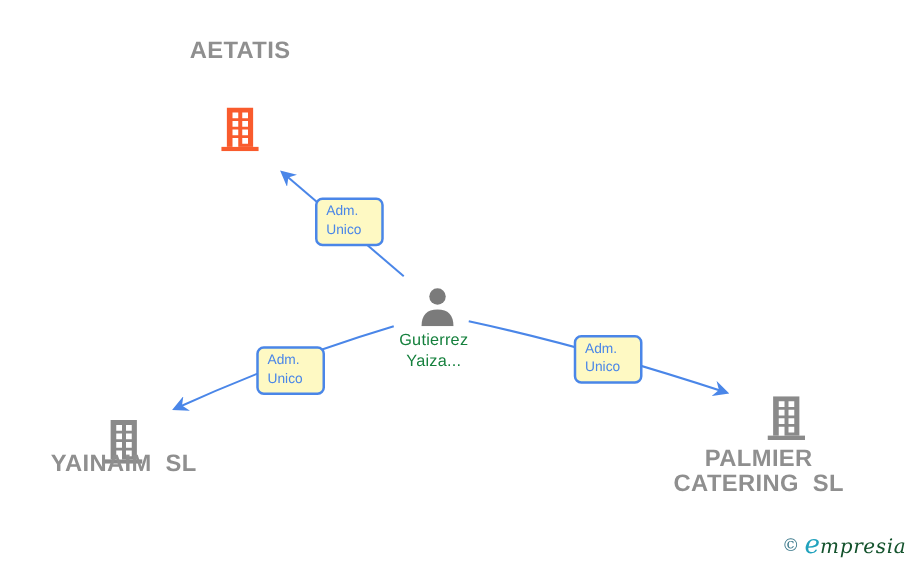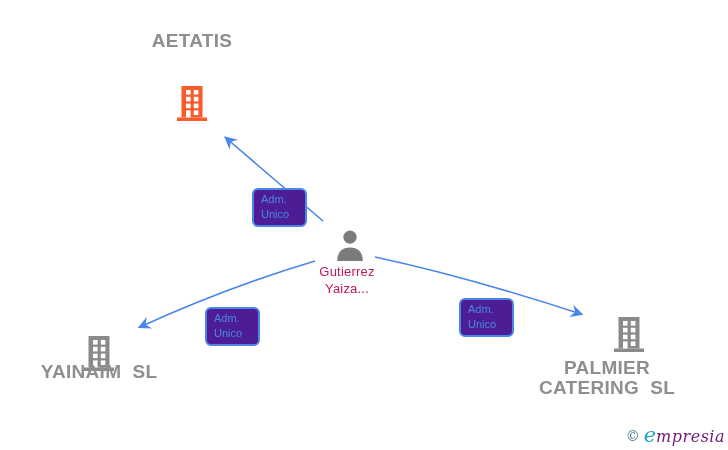--- a/index.html
+++ b/index.html
@@ -5,56 +5,56 @@
   html,body{margin:0;padding:0;background:#ffffff;}
   #canvas{
     position:relative;width:728px;height:450px;background:#ffffff;
     font-family:"Liberation Sans", sans-serif;overflow:hidden;
   }
   
   #edges{position:absolute;left:0;top:0;width:728px;height:450px;}
   .edge-line{stroke:#4a86e8;stroke-width:1.6;fill:none;}
   
   .edge-label{
-    position:absolute;width:44px;height:33px;background:#4c1d95;
+    position:absolute;width:44px;height:33px;background:#fef9c3;
     border:2px solid #4a86e8;border-radius:6px;
     color:#4a86e8;font-size:11px;line-height:15px;
-    padding:2px 0 0 7px;box-sizing:content-box;margin-top:30px;
+    padding:2px 0 0 7px;box-sizing:content-box;
   }
   #edge-label-top{left:252px;top:158px;}
   #edge-label-left{left:205px;top:277px;}
   #edge-label-right{left:459px;top:268px;}
   
   .node-label{
     position:absolute;width:150px;text-align:center;
     color:#8f8f8f;font-size:19px;font-weight:bold;letter-spacing:.3px;
   }
   #top-company-label{left:117px;top:33px;line-height:16px;}
   #left-company-label{left:24px;top:364px;line-height:16px;}
   #right-company-label{left:532px;top:358px;line-height:20px;}
   #person-name{
     position:absolute;left:277px;top:263px;width:140px;text-align:center;
-    color:#be185d;font-size:13px;font-weight:normal;line-height:17px;letter-spacing:.2px;
+    color:#15803d;font-size:13px;font-weight:normal;line-height:17px;letter-spacing:.2px;
   }
   .icon-wrap{position:absolute;}
   #top-company-icon{left:177px;top:86px;}
   #left-company-icon{left:84px;top:336px;}
   #right-company-icon{left:614px;top:317px;}
   #person-icon{left:336px;top:230px;}
   .building-orange{fill:#f95b2d;}
   .building-gray{fill:#8a8a8a;}
   .person-gray{fill:#7b7b7b;}
   
   #watermark{
     position:absolute;right:3px;bottom:3px;
     font-family:"DejaVu Serif", serif;white-space:nowrap;
   }
   #watermark .copy{color:#3d7a8c;font-size:14px;font-style:normal;vertical-align:1px;margin-right:4px;}
   #watermark .brand-e{color:#21a2bd;font-size:21px;font-style:italic;}
-  #watermark .brand-rest{color:#701a75;font-size:16px;font-style:italic;letter-spacing:.5px;}
+  #watermark .brand-rest{color:#14532d;font-size:16px;font-style:italic;letter-spacing:.5px;}
 </style>
 </head>
 <body>
 
 <div id="canvas">
 
   <svg id="edges" viewBox="0 0 728 450">
     <defs>
       <marker id="arrowhead" viewBox="0 0 10 10" refX="8" refY="5" markerWidth="8" markerHeight="8" orient="auto">
         <path d="M0,0 L10,5 L0,10 L3.2,5 Z" fill="#4a86e8"></path>

